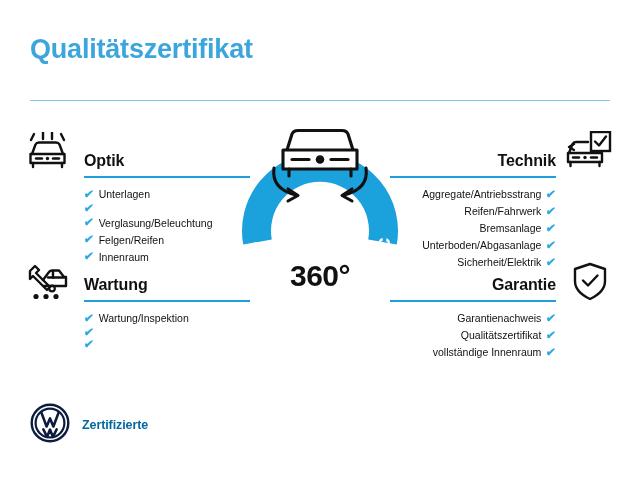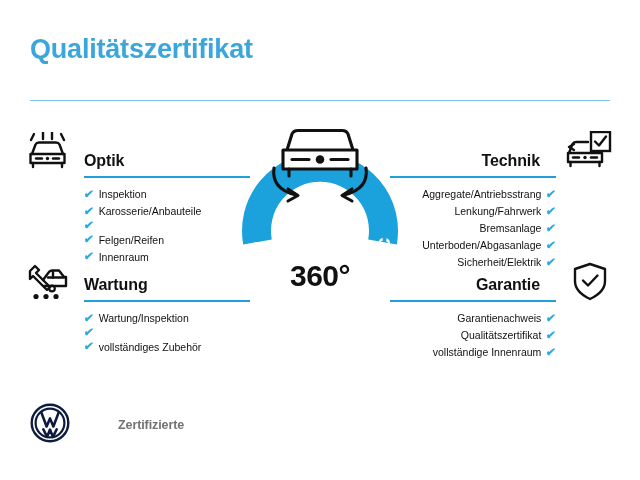--- a/index.html
+++ b/index.html
@@ -89,21 +89,21 @@
     font-size: 11.5px;
     font-weight: bold;
     line-height: 1;
     transform: skewX(-8deg);
   }
 
   
   .block.left .block-title { left: 0; }
   .block.left .item { justify-content: flex-start; }
   
-  .block.right .block-title { right: 16px; }
+  .block.right .block-title { right: 0; }
   .block.right .item { justify-content: flex-end; text-align: right; }
 
   
   #block-optik    { left: 84px;  top: 148px; width: 166px; }
   #block-wartung  { left: 84px;  top: 272px; width: 166px; text-align: center; }
   #block-technik  { left: 390px; top: 148px; width: 166px; }
   #block-garantie { left: 390px; top: 272px; width: 166px; }
 
   
   .sect-icon { position: absolute; }
@@ -140,23 +140,22 @@
     left: 30px;
     top: 403px;
     display: flex;
     align-items: center;
     gap: 12px;
   }
   .footer-text {
     font-size: 12.5px;
     font-weight: bold;
     line-height: 16px;
-    color: #737373;
+    color: #0369a1;
     letter-spacing: -0.1px;
-    margin-left: 36px;
   }
 </style>
 </head>
 <body>
 
 <div class="page">
 
   <div class="title">Qualitätszertifikat</div>
   <div class="title-rule"></div>
 
@@ -220,28 +219,28 @@
   </div>
 
   <div class="block left" id="block-optik">
     <div class="block-head">
       <div class="block-title">Optik</div>
       <div class="block-rule"></div>
     </div>
     <div class="items">
       <div class="item">
         <span class="check">✔</span>
-        <span>Inspektion</span>
-      </div>
-      <div class="item">
-        <span class="check">✔</span>
-        <span>Karosserie/Anbauteile</span>
-      </div>
-      <div class="item">
-        <span class="check">✔</span>
+        <span>Unterlagen</span>
+      </div>
+      <div class="item">
+        <span class="check">✔</span>
+      </div>
+      <div class="item">
+        <span class="check">✔</span>
+        <span>Verglasung/Beleuchtung</span>
       </div>
       <div class="item">
         <span class="check">✔</span>
         <span>Felgen/Reifen</span>
       </div>
       <div class="item">
         <span class="check">✔</span>
         <span>Innenraum</span>
       </div>
     </div>
@@ -255,37 +254,36 @@
     <div class="items">
       <div class="item">
         <span class="check">✔</span>
         <span>Wartung/Inspektion</span>
       </div>
       <div class="item">
         <span class="check">✔</span>
       </div>
       <div class="item">
         <span class="check">✔</span>
-        <span>vollständiges Zubehör</span>
       </div>
     </div>
   </div>
 
   <div class="block right" id="block-technik">
     <div class="block-head">
       <div class="block-title">Technik</div>
       <div class="block-rule"></div>
     </div>
     <div class="items">
       <div class="item">
         <span>Aggregate/Antriebsstrang</span>
         <span class="check">✔</span>
       </div>
       <div class="item">
-        <span>Lenkung/Fahrwerk</span>
+        <span>Reifen/Fahrwerk</span>
         <span class="check">✔</span>
       </div>
       <div class="item">
         <span>Bremsanlage</span>
         <span class="check">✔</span>
       </div>
       <div class="item">
         <span>Unterboden/Abgasanlage</span>
         <span class="check">✔</span>
       </div>

